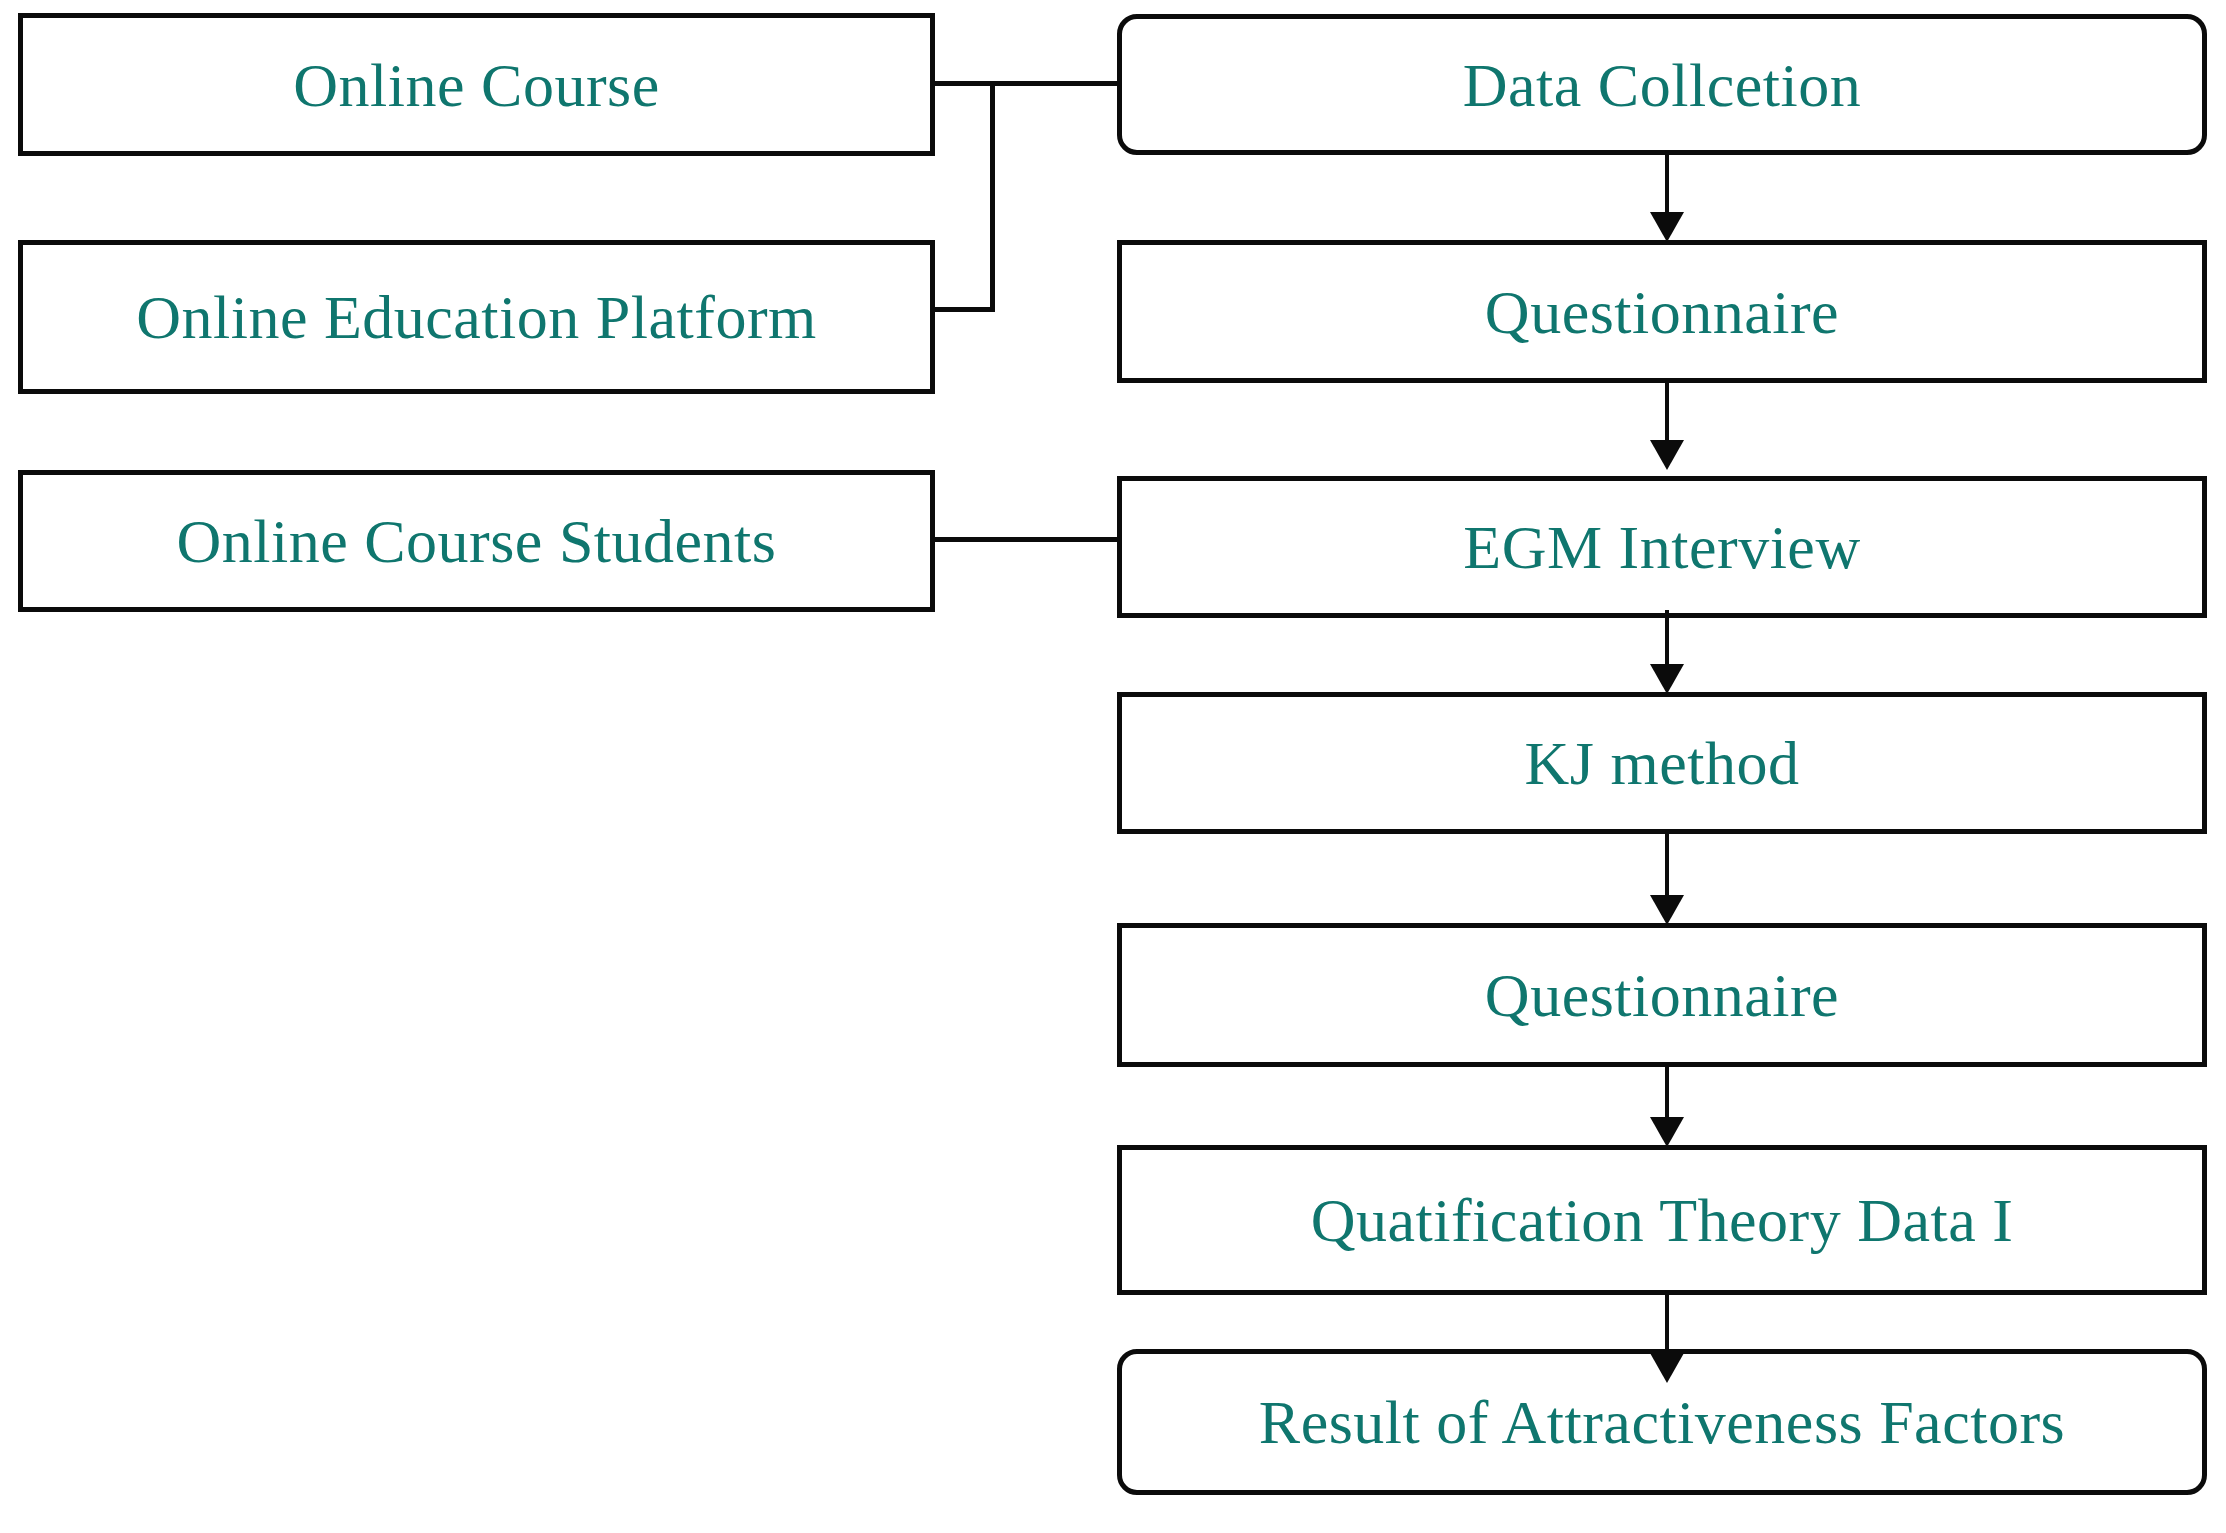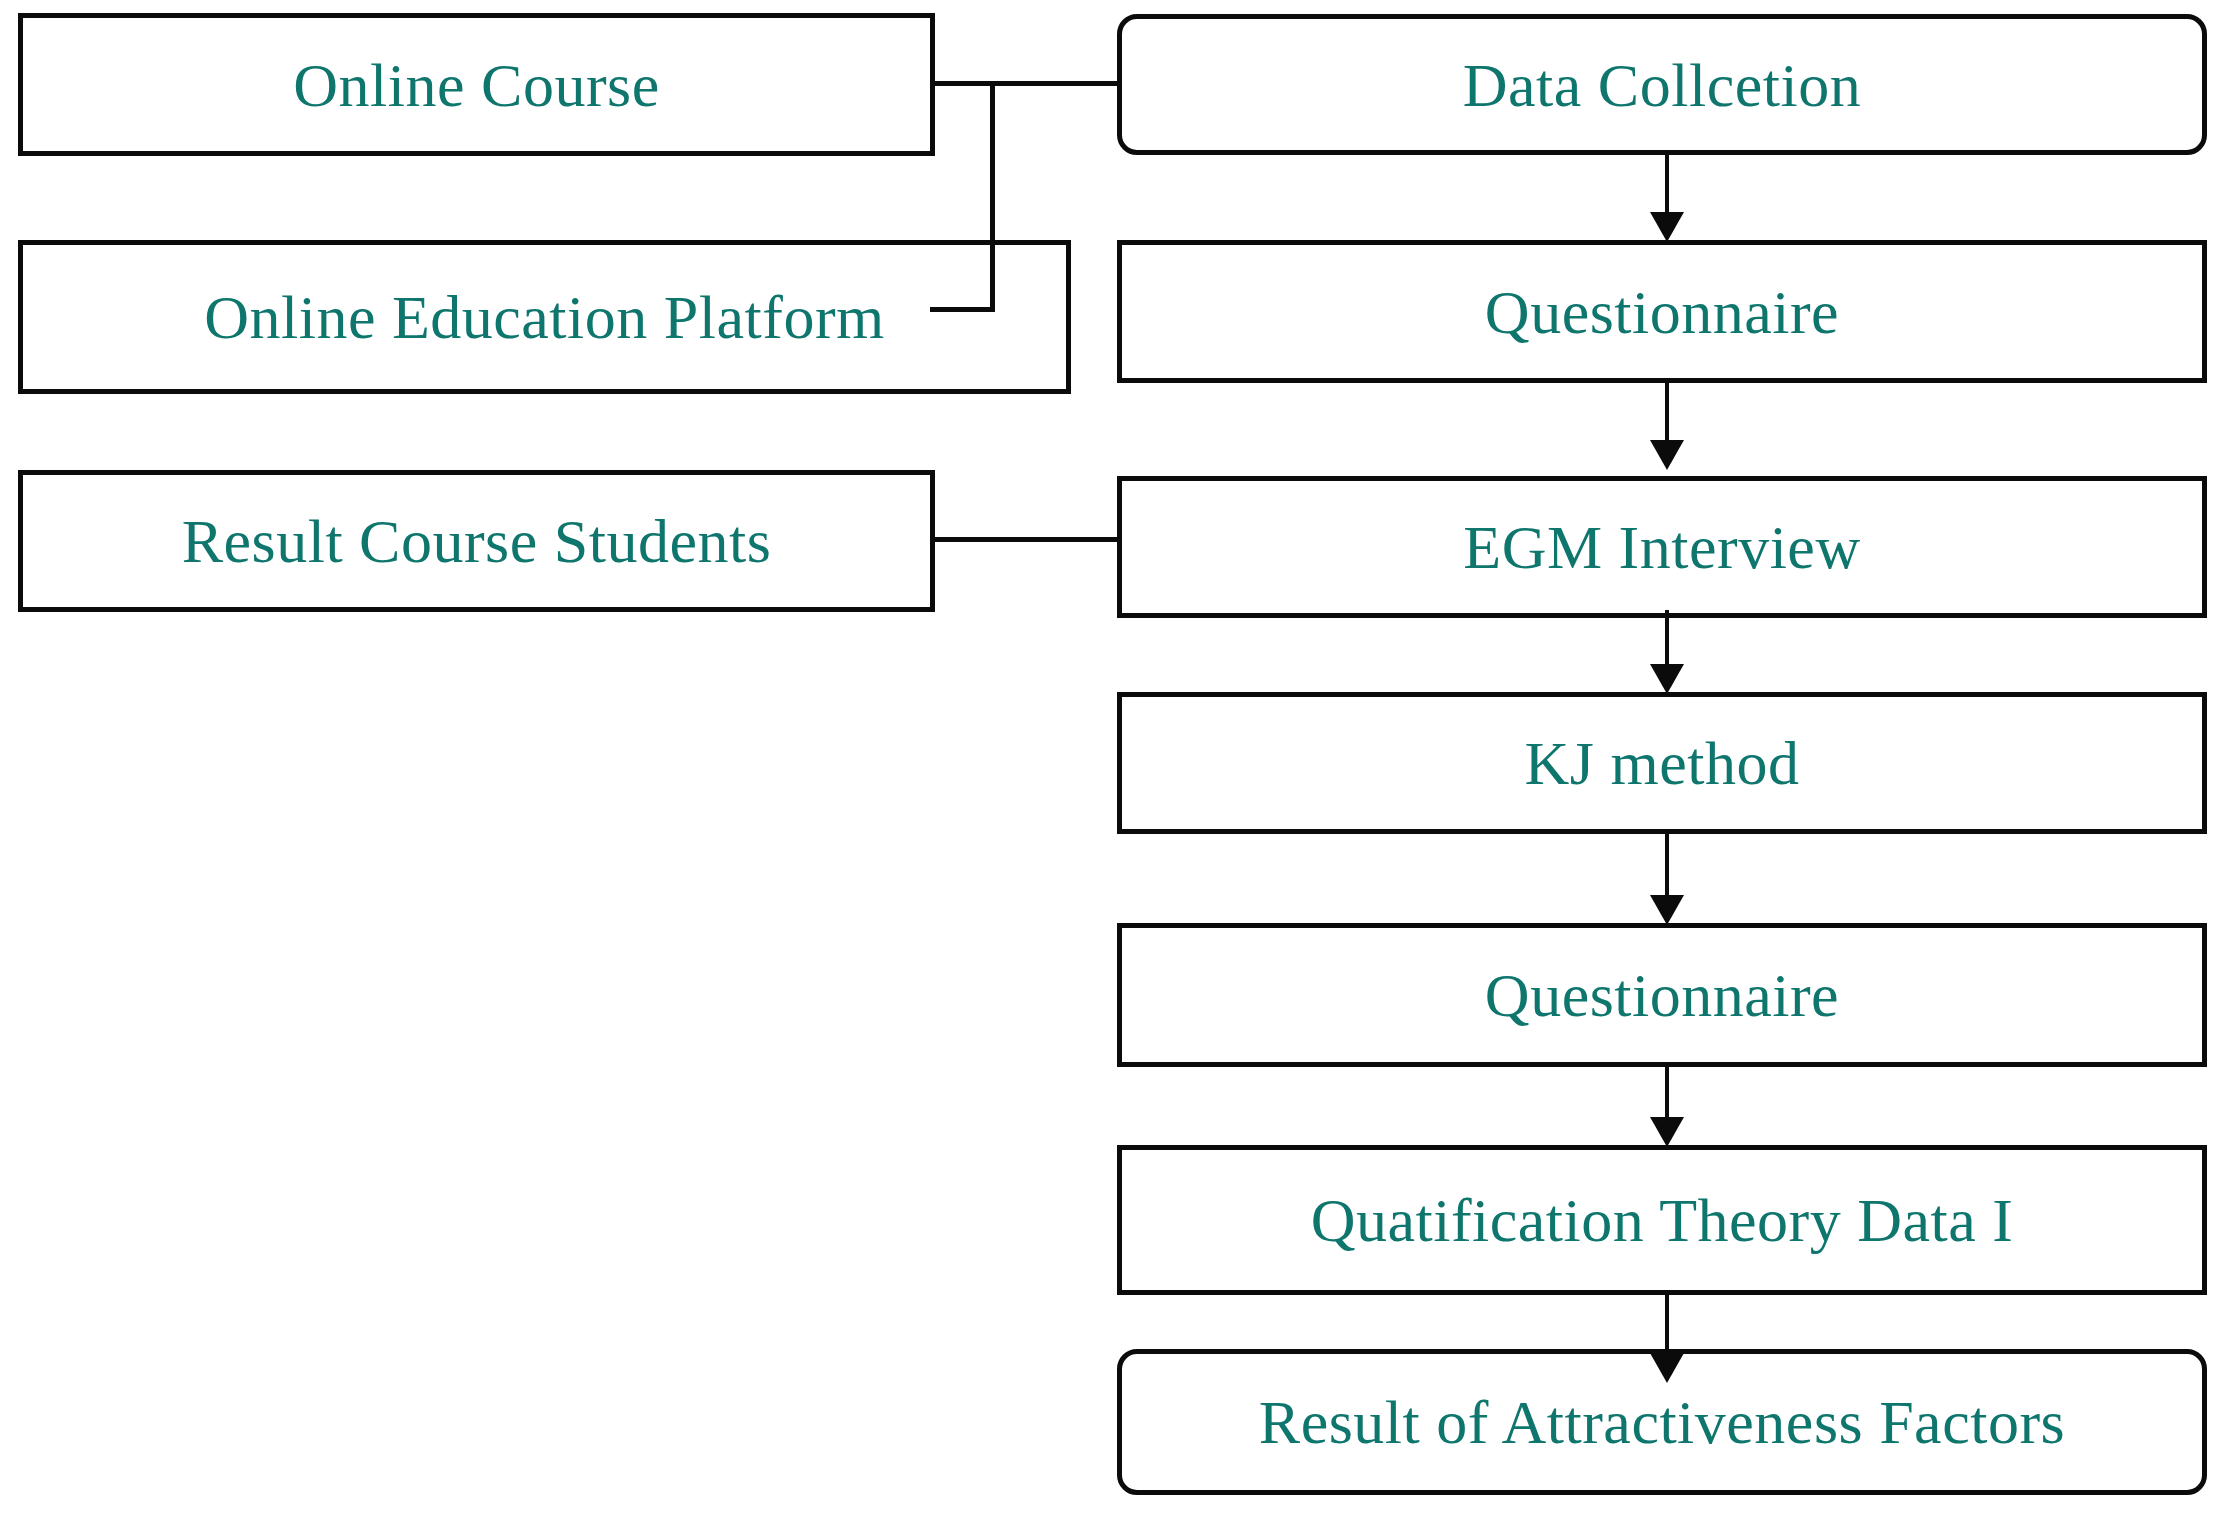--- a/index.html
+++ b/index.html
@@ -27,21 +27,21 @@
     line-height: 1;
     color: #0f766e;
     letter-spacing: 0.5px;
     white-space: nowrap;
   }
   .rounded {
     border-radius: 20px;
   }
   
   .oc  { left: 18px;  top: 13px;  width: 917px;  height: 143px; }
-  .oep { left: 18px;  top: 240px; width: 1053px;  height: 154px; }
+  .oep { left: 18px;  top: 240px; width: 917px;  height: 154px; }
   .ocs { left: 18px;  top: 470px; width: 917px;  height: 142px; }
   
   .rc  { left: 1117px; width: 1090px; align-items: center; }
   .dc  { top: 14px;   height: 141px; }
   .q1  { top: 240px;  height: 143px; }
   .egm { top: 468px;  height: 142px; margin-top: 8px; }
   .kj  { top: 692px;  height: 142px; }
   .q2  { top: 923px;  height: 144px; }
   .qt  { top: 1145px; height: 150px; }
   .res { top: 1349px; height: 146px; }
@@ -89,21 +89,21 @@
 
 <div class="canvas">
 
   <div class="node oc">
     <span>Online Course</span>
   </div>
   <div class="node oep">
     <span>Online Education Platform</span>
   </div>
   <div class="node ocs">
-    <span>Result Course Students</span>
+    <span>Online Course Students</span>
   </div>
 
   <div class="node rc dc rounded">
     <span>Data Collcetion</span>
   </div>
   <div class="node rc q1">
     <span>Questionnaire</span>
   </div>
   <div class="node rc egm">
     <span>EGM Interview</span>

